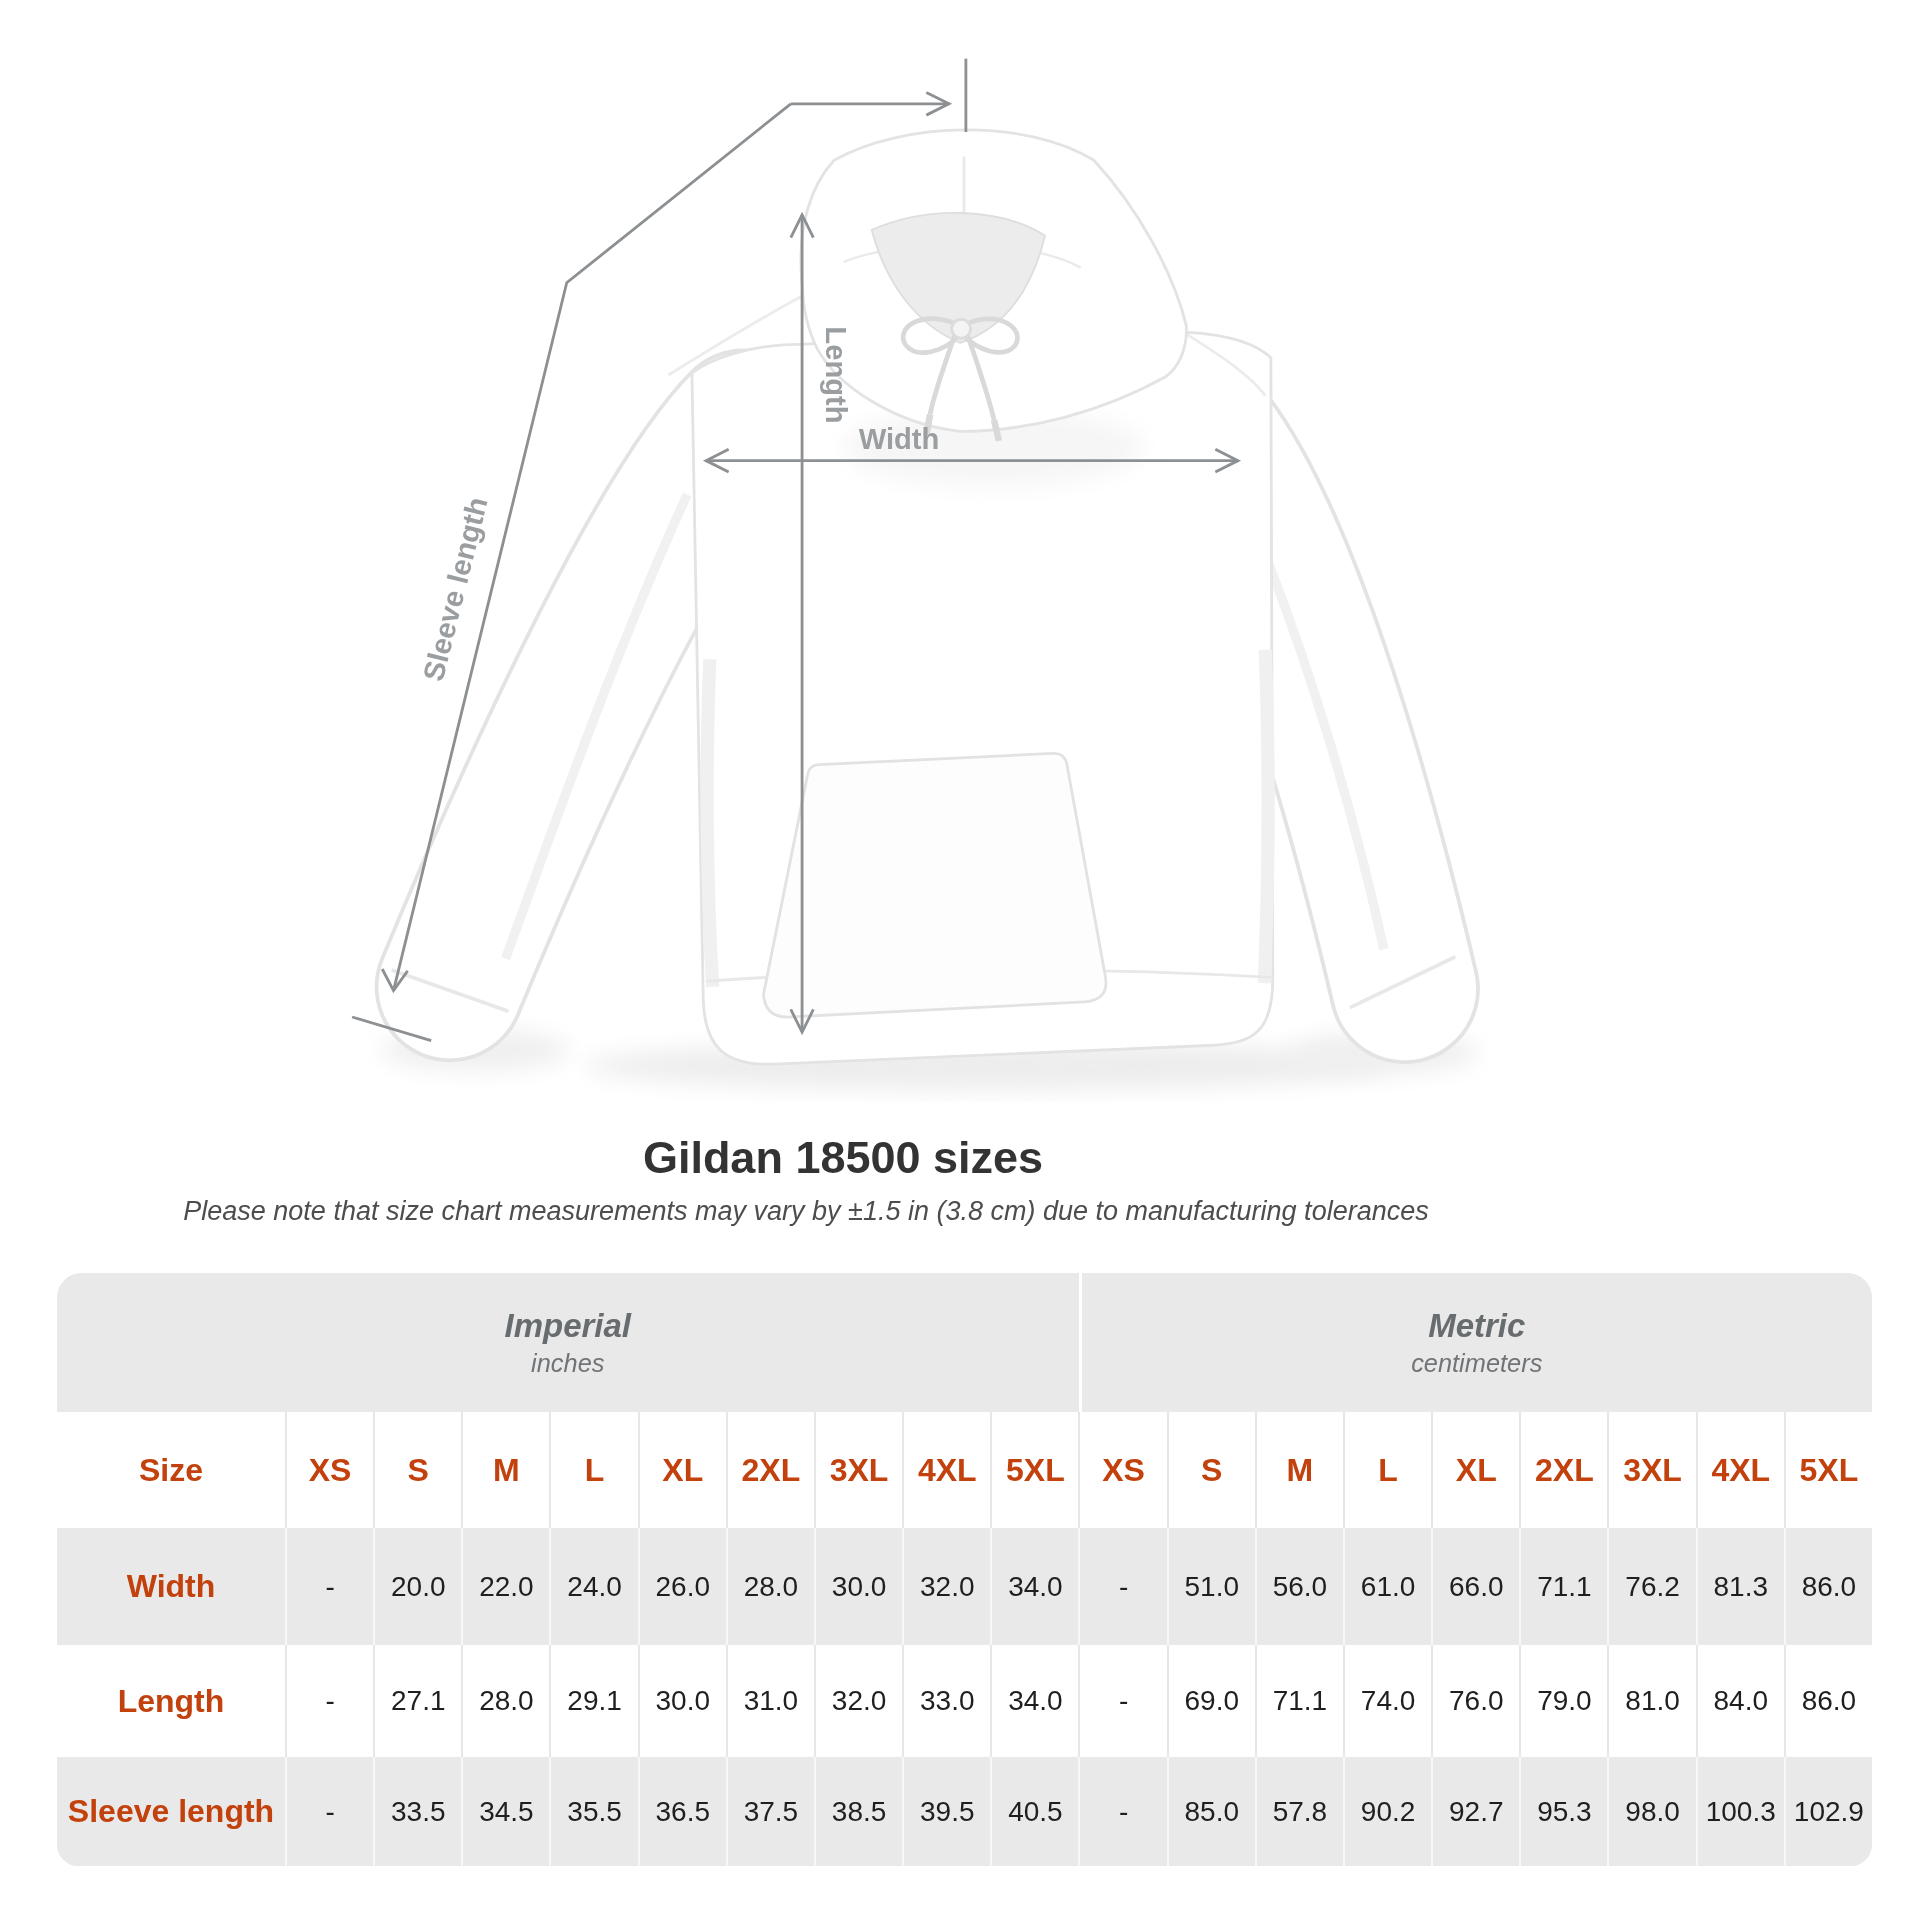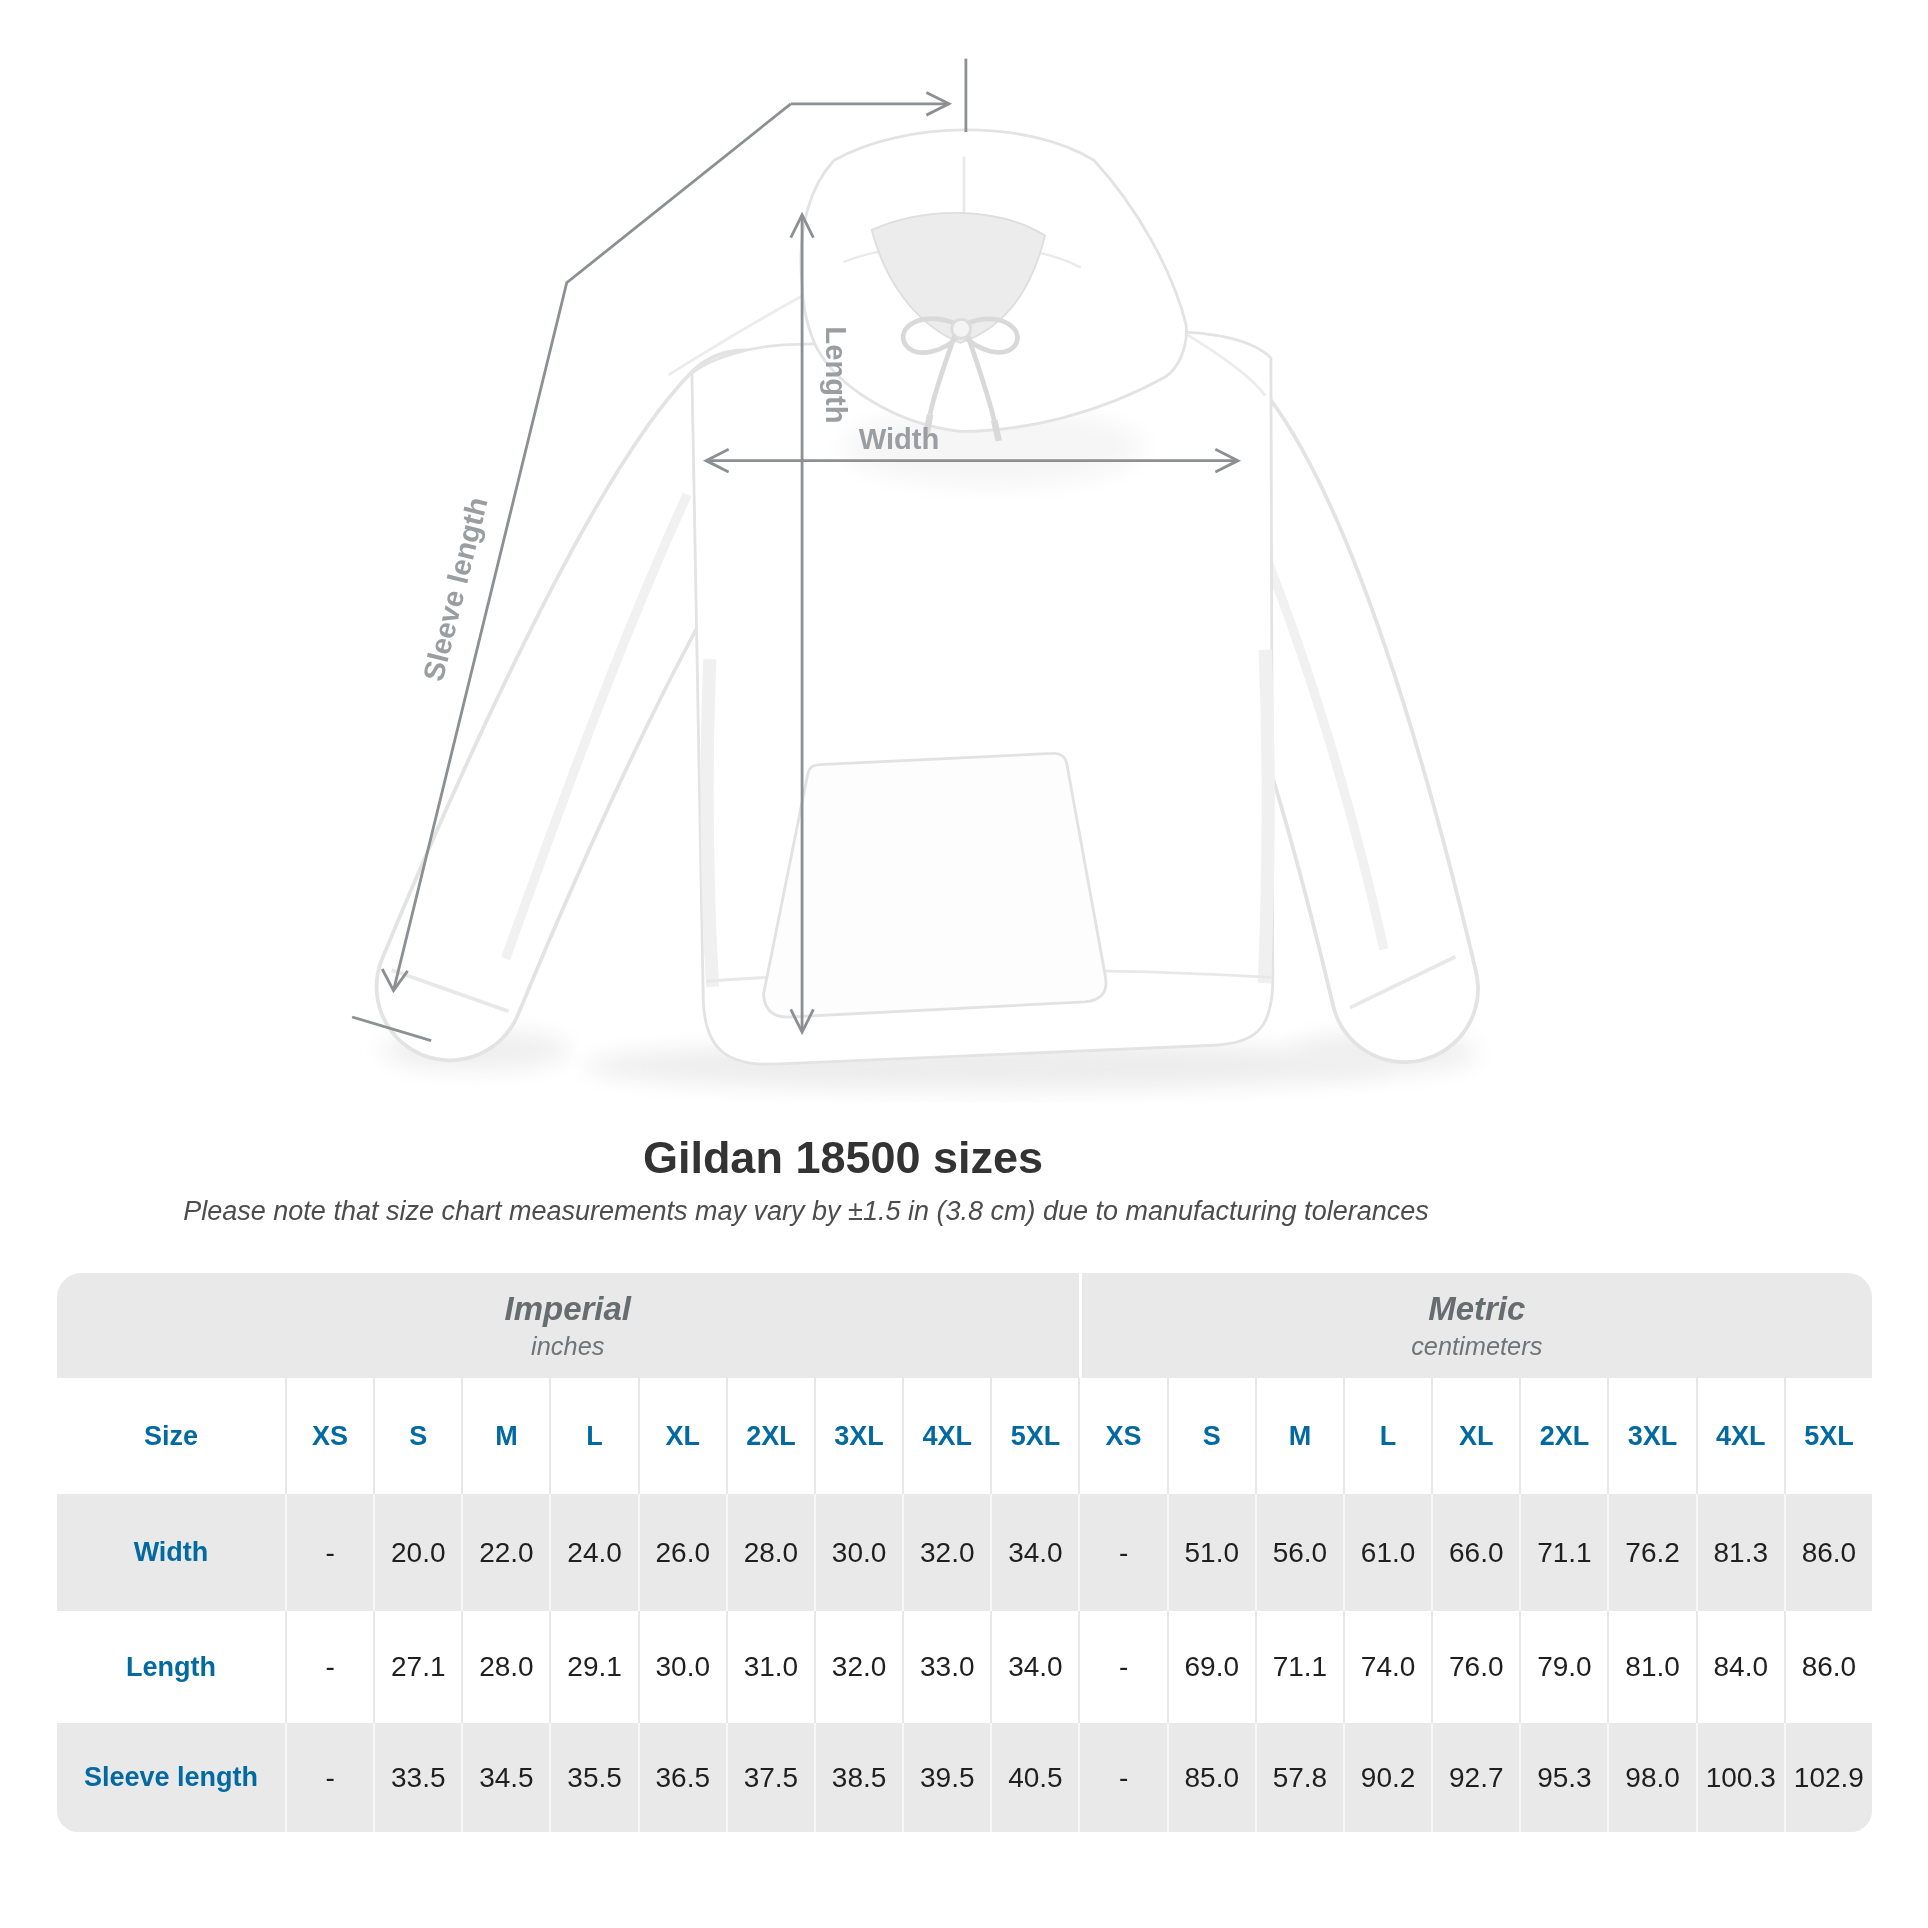--- a/index.html
+++ b/index.html
@@ -16,31 +16,31 @@
          font-size:27px;line-height:34px;font-style:italic;color:#4d4d4d;}
 
   
   #sizetable{position:absolute;left:57px;top:1273px;width:1815px;
              border-radius:24.5px 24.5px 21px 21px;overflow:hidden;}
   .trow{display:grid;grid-template-columns:228px repeat(18,1fr);}
   .trow.gray{background:#e9e9e9;--div:#f7f7f7;}
   .trow.white{background:#ffffff;--div:#e7e7e7;}
   .cell{display:flex;align-items:center;justify-content:center;}
   .cell.div{border-left:2.8px solid var(--div);}
-  .ghead{height:105px;background:#e9e9e9;}
+  .ghead{height:139px;background:#e9e9e9;}
   .ghead .gcell{display:flex;flex-direction:column;align-items:center;justify-content:center;gap:8.5px;}
   .ghead .g-imperial{grid-column:1 / span 10;}
   .ghead .g-metric{grid-column:11 / span 9;border-left:3.8px solid #ffffff;}
   .gname{font-size:33px;font-weight:bold;font-style:italic;color:#676c6f;line-height:1;}
   .gunit{font-size:25.4px;font-style:italic;color:#707477;line-height:1;}
   .hrow{height:116px;}
   .drow1{height:117px;}
   .drow2{height:112px;}
   .drow3{height:109px;}
-  .hlabel{font-size:27px;font-weight:bold;color:#0369a1;}
+  .hlabel{font-size:32px;font-weight:bold;color:#c2410c;}
   .val{font-size:28px;font-weight:400;color:#1f1f1f;}
 
   
   .dimlabel{font-family:"Liberation Sans",sans-serif;font-size:31px;font-weight:bold;fill:#9a9ea1;}
 </style>
 </head>
 <body>
 
 <div id="page">
 

